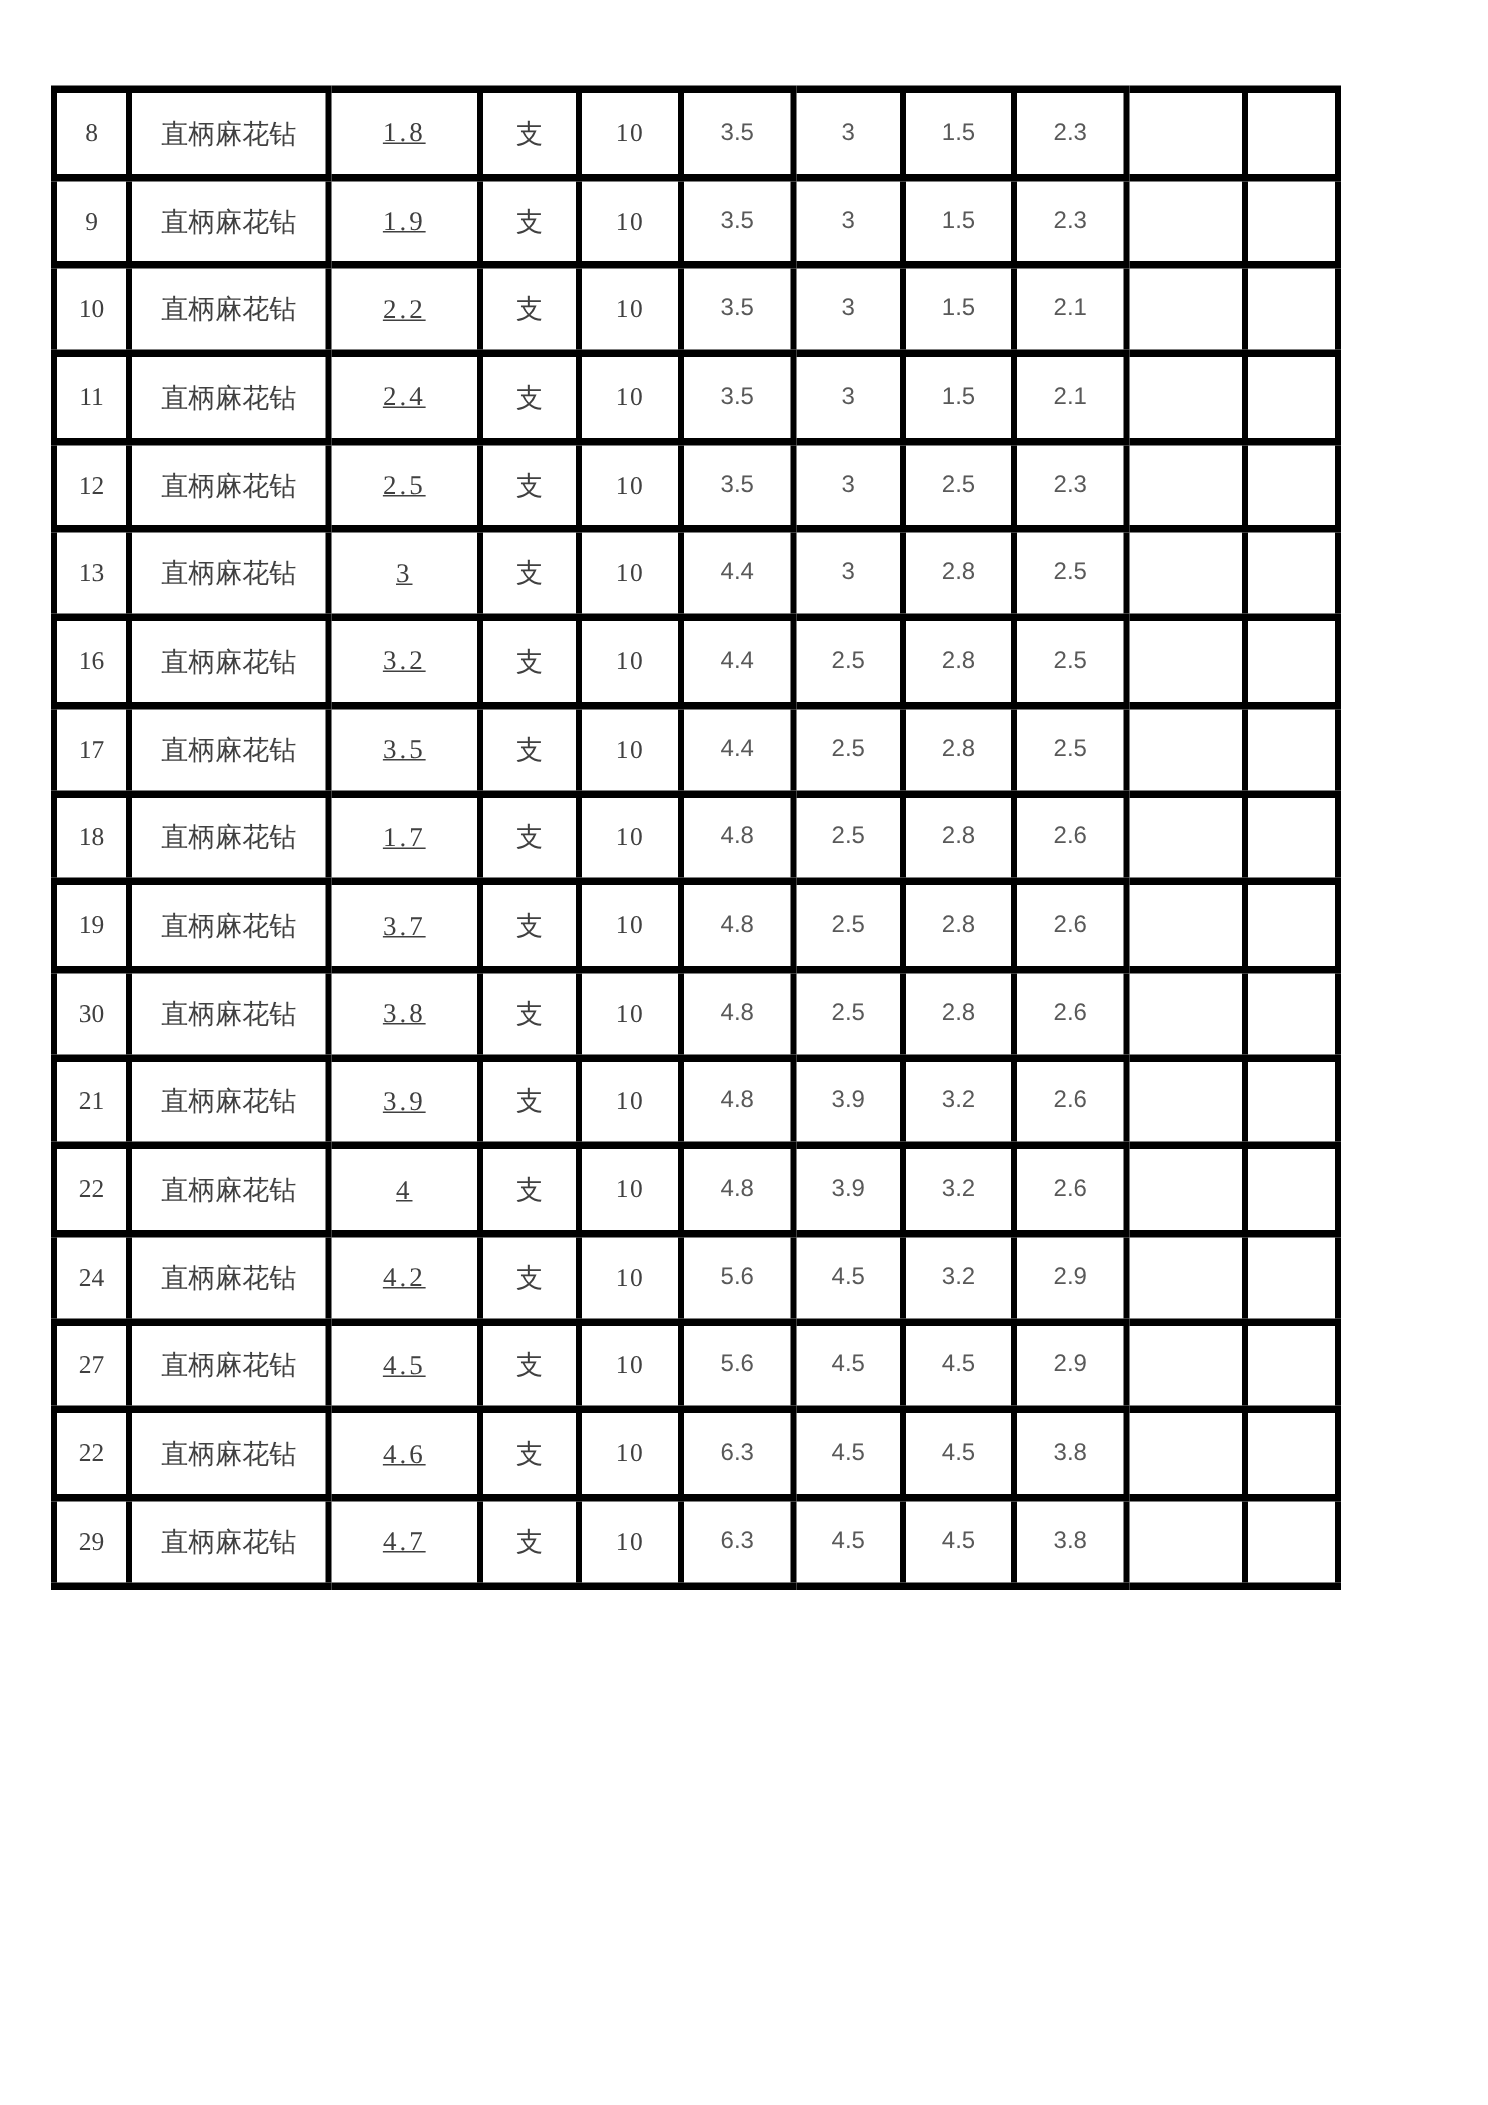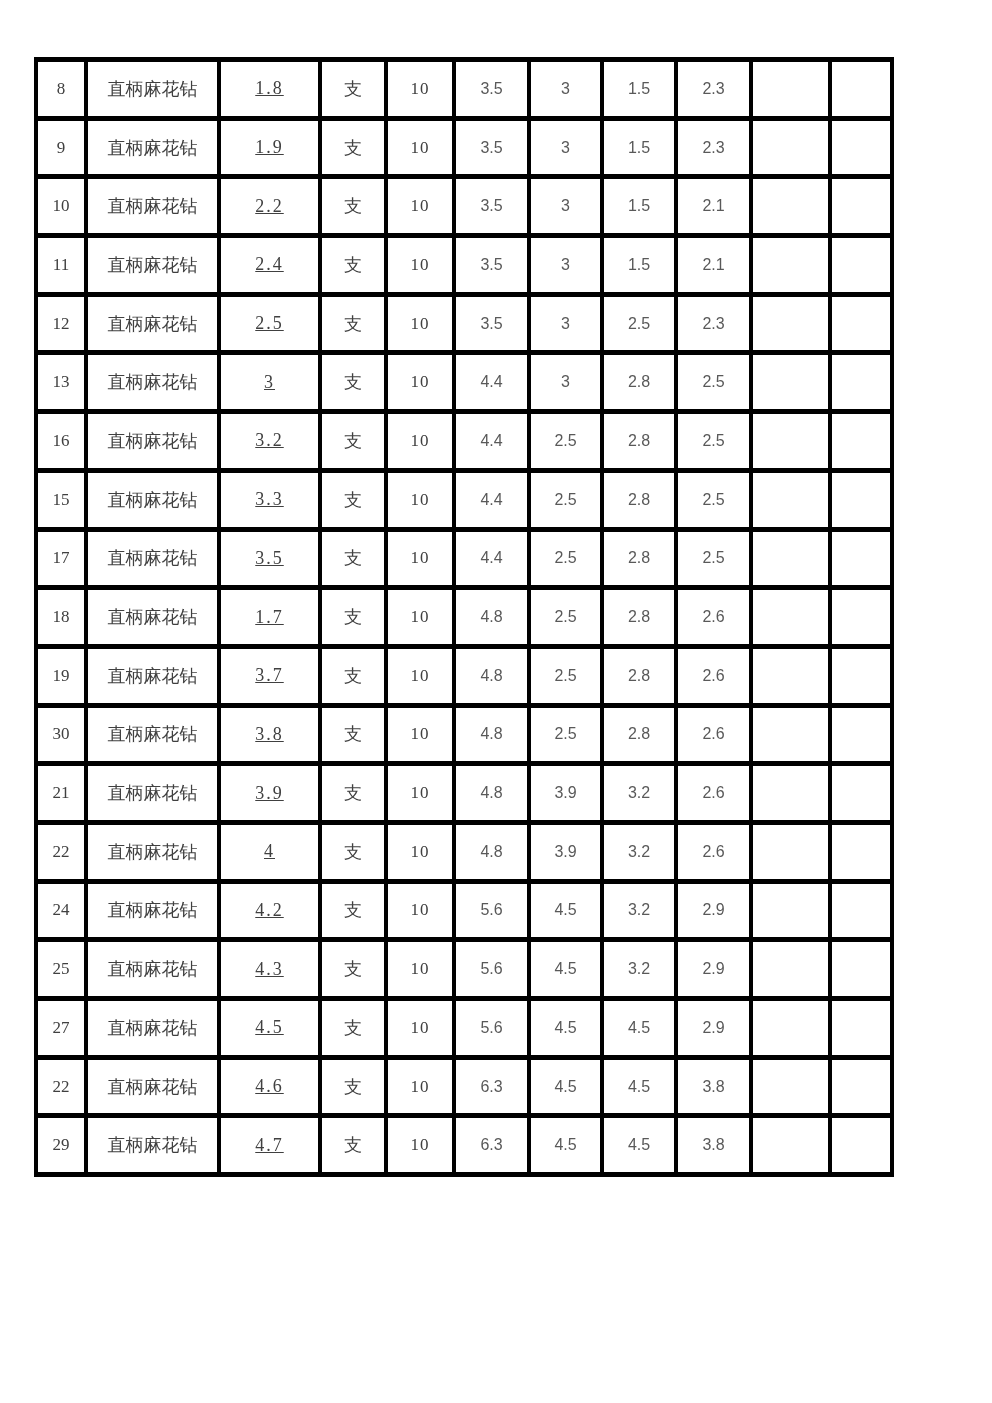--- a/index.html
+++ b/index.html
@@ -154,33 +154,20 @@
           <td class="c-serif col-unit">支</td>
           <td class="c-serif col-quantity">10</td>
           <td class="c-sans col-value-1">4.4</td>
           <td class="c-sans col-value-2">2.5</td>
           <td class="c-sans col-value-3">2.8</td>
           <td class="c-sans col-value-4">2.5</td>
           <td class="c-sans col-blank-1"></td>
           <td class="c-sans col-blank-2"></td>
         </tr>
         <tr>
-          <td class="c-serif col-row-number">15</td>
-          <td class="c-serif col-item-name">直柄麻花钻</td>
-          <td class="c-serif col-spec">3.3</td>
-          <td class="c-serif col-unit">支</td>
-          <td class="c-serif col-quantity">10</td>
-          <td class="c-sans col-value-1">4.4</td>
-          <td class="c-sans col-value-2">2.5</td>
-          <td class="c-sans col-value-3">2.8</td>
-          <td class="c-sans col-value-4">2.5</td>
-          <td class="c-sans col-blank-1"></td>
-          <td class="c-sans col-blank-2"></td>
-        </tr>
-        <tr>
           <td class="c-serif col-row-number">17</td>
           <td class="c-serif col-item-name">直柄麻花钻</td>
           <td class="c-serif col-spec">3.5</td>
           <td class="c-serif col-unit">支</td>
           <td class="c-serif col-quantity">10</td>
           <td class="c-sans col-value-1">4.4</td>
           <td class="c-sans col-value-2">2.5</td>
           <td class="c-sans col-value-3">2.8</td>
           <td class="c-sans col-value-4">2.5</td>
           <td class="c-sans col-blank-1"></td>
@@ -248,33 +235,20 @@
           <td class="c-sans col-value-2">3.9</td>
           <td class="c-sans col-value-3">3.2</td>
           <td class="c-sans col-value-4">2.6</td>
           <td class="c-sans col-blank-1"></td>
           <td class="c-sans col-blank-2"></td>
         </tr>
         <tr>
           <td class="c-serif col-row-number">24</td>
           <td class="c-serif col-item-name">直柄麻花钻</td>
           <td class="c-serif col-spec">4.2</td>
-          <td class="c-serif col-unit">支</td>
-          <td class="c-serif col-quantity">10</td>
-          <td class="c-sans col-value-1">5.6</td>
-          <td class="c-sans col-value-2">4.5</td>
-          <td class="c-sans col-value-3">3.2</td>
-          <td class="c-sans col-value-4">2.9</td>
-          <td class="c-sans col-blank-1"></td>
-          <td class="c-sans col-blank-2"></td>
-        </tr>
-        <tr>
-          <td class="c-serif col-row-number">25</td>
-          <td class="c-serif col-item-name">直柄麻花钻</td>
-          <td class="c-serif col-spec">4.3</td>
           <td class="c-serif col-unit">支</td>
           <td class="c-serif col-quantity">10</td>
           <td class="c-sans col-value-1">5.6</td>
           <td class="c-sans col-value-2">4.5</td>
           <td class="c-sans col-value-3">3.2</td>
           <td class="c-sans col-value-4">2.9</td>
           <td class="c-sans col-blank-1"></td>
           <td class="c-sans col-blank-2"></td>
         </tr>
         <tr>

